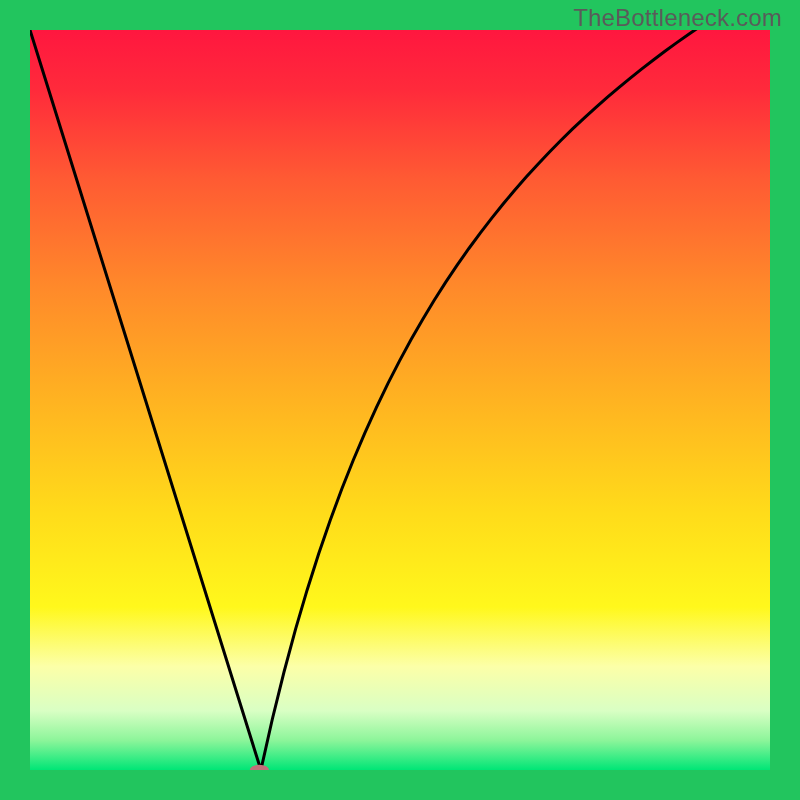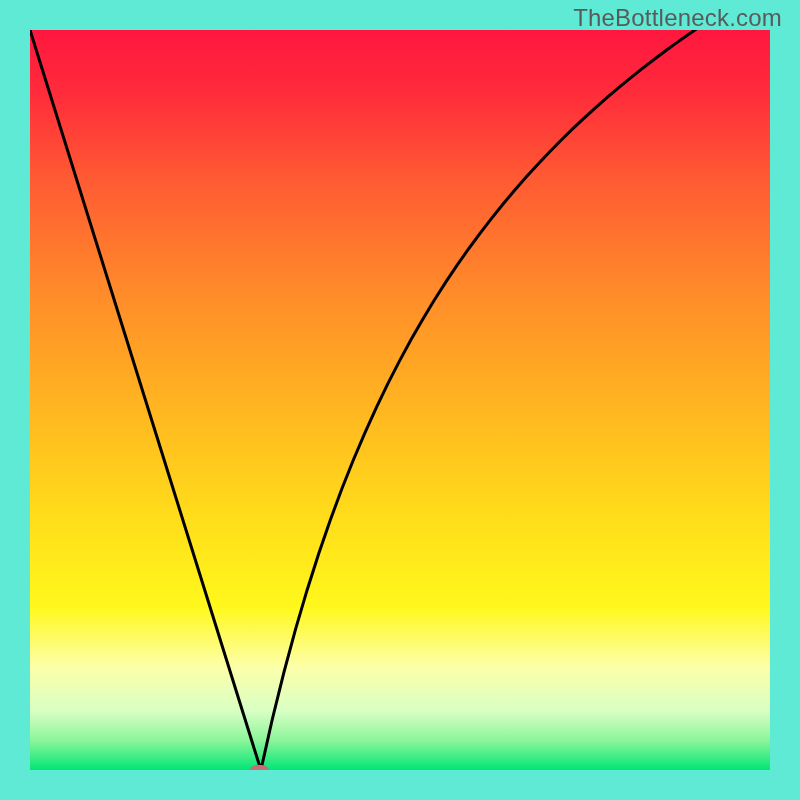--- a/index.html
+++ b/index.html
@@ -8,21 +8,21 @@
     width: 800px;
     height: 800px;
     overflow: hidden;
     background: #000;
     font-family: Arial, Helvetica, sans-serif;
   }
   .frame {
     position: absolute;
     left: 0; top: 0;
     width: 800px; height: 800px;
-    background: #5eead4;
+    background: #22c55e;
   }
   .plot {
     position: absolute;
     left: 30px;
     top: 30px;
     width: 740px;
     height: 740px;
     overflow: hidden;
   }
   .watermark {

